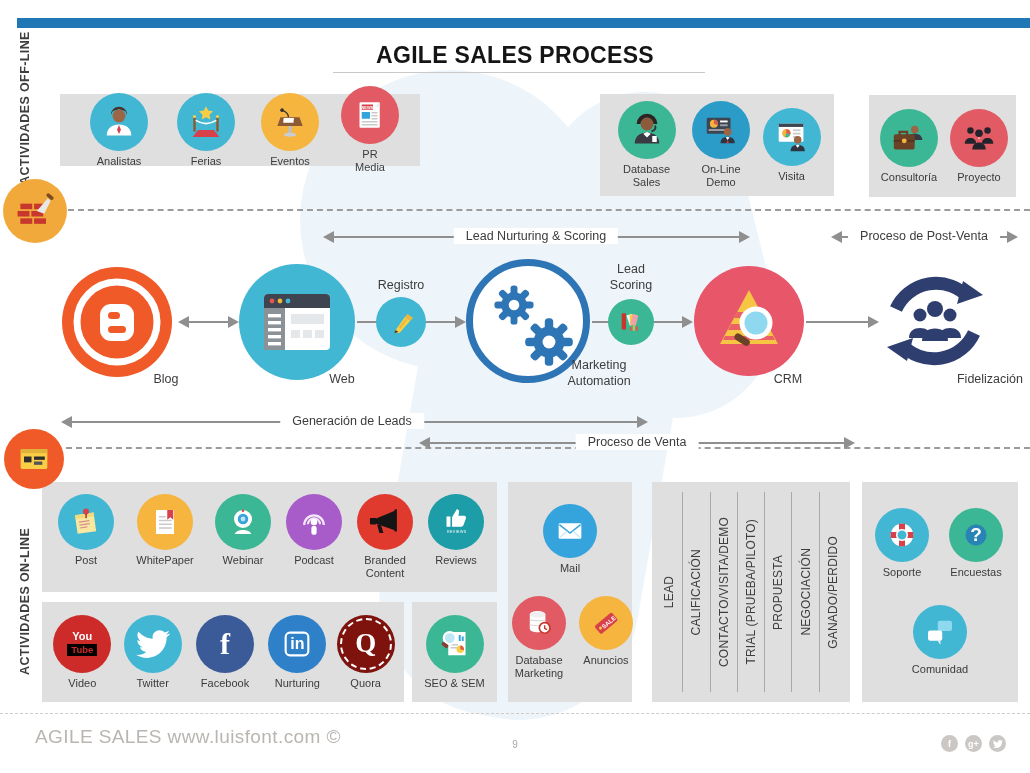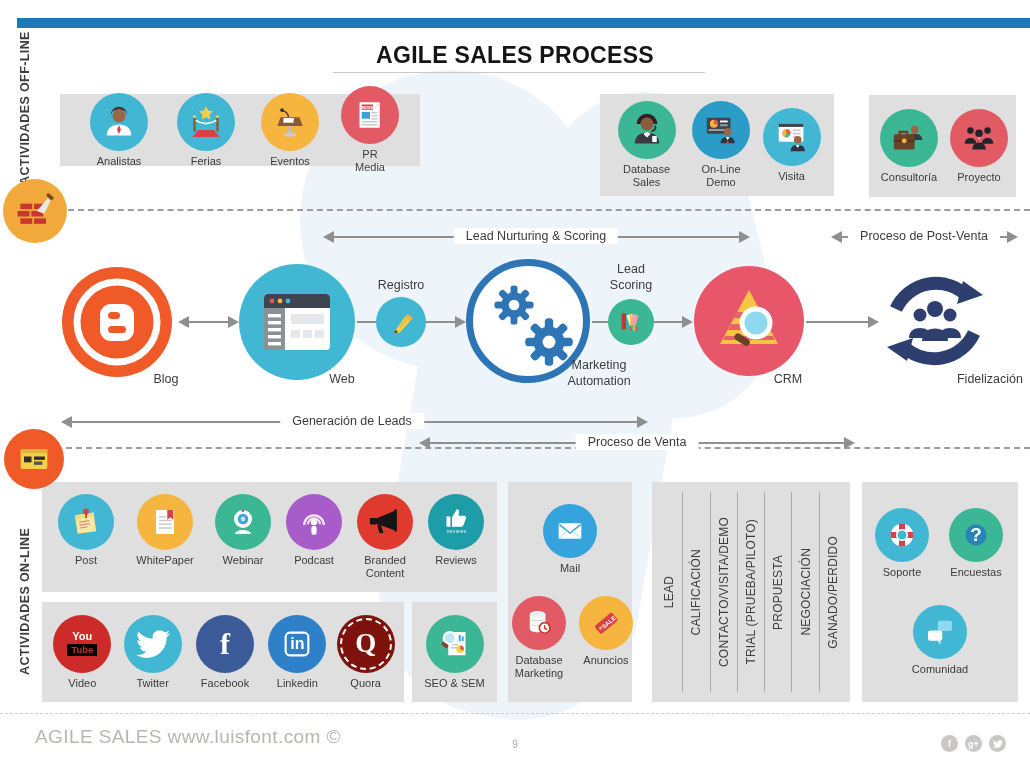--- a/index.html
+++ b/index.html
@@ -456,21 +456,21 @@
       </span>
       <span class="lbl">Facebook</span>
     </div>
     <div class="itm" style="width:60px">
       <span class="circ c58 li">
         <svg width="34" height="34" viewBox="0 0 48 48">
             <rect x="8" y="8" width="32" height="32" rx="6" fill="none" stroke="#fff" stroke-width="3"></rect>
           </svg>
         <span class="lin">in</span>
       </span>
-      <span class="lbl">Linkedin</span>
+      <span class="lbl">Nurturing</span>
     </div>
     <div class="itm" style="width:56px">
       <span class="circ c58 qa">
         <span class="qring"></span>
         <span class="qq">Q</span>
       </span>
       <span class="lbl">Quora</span>
     </div>
   </div>
 

